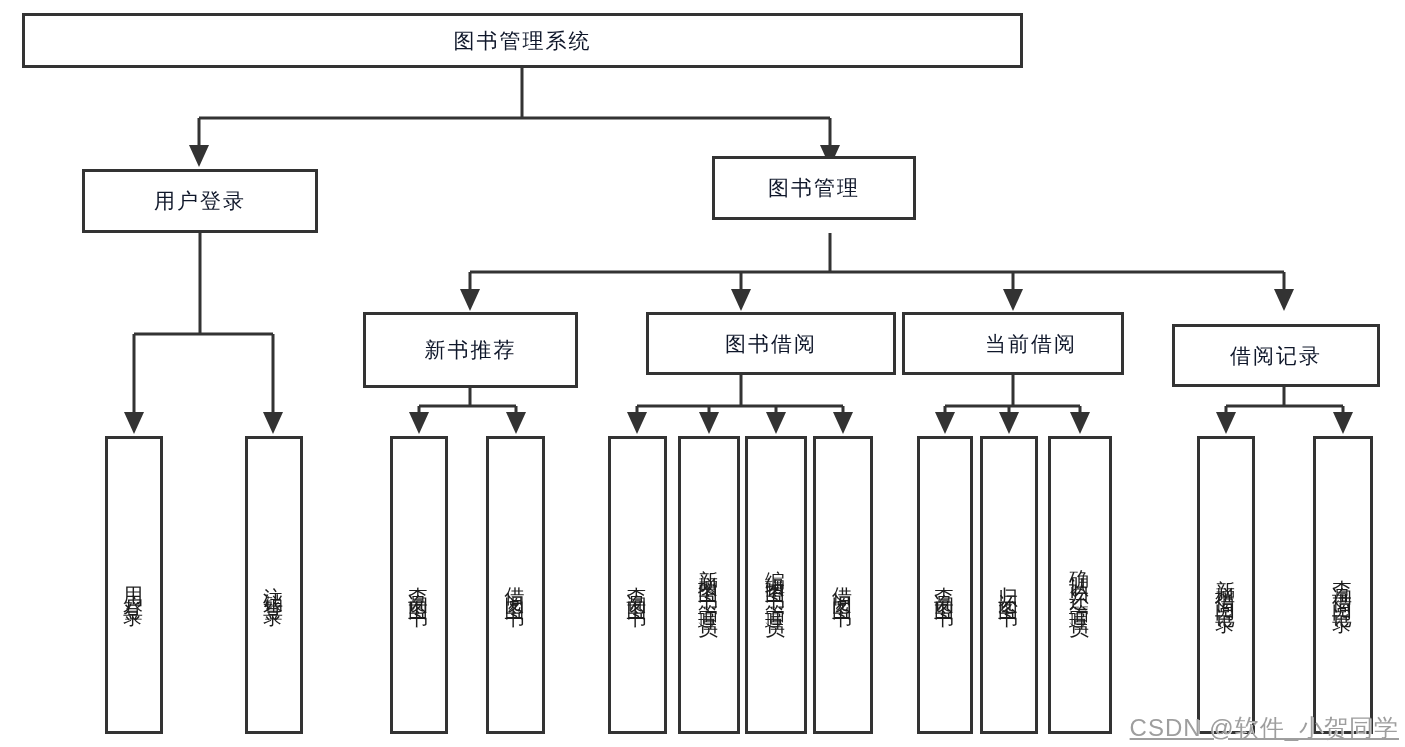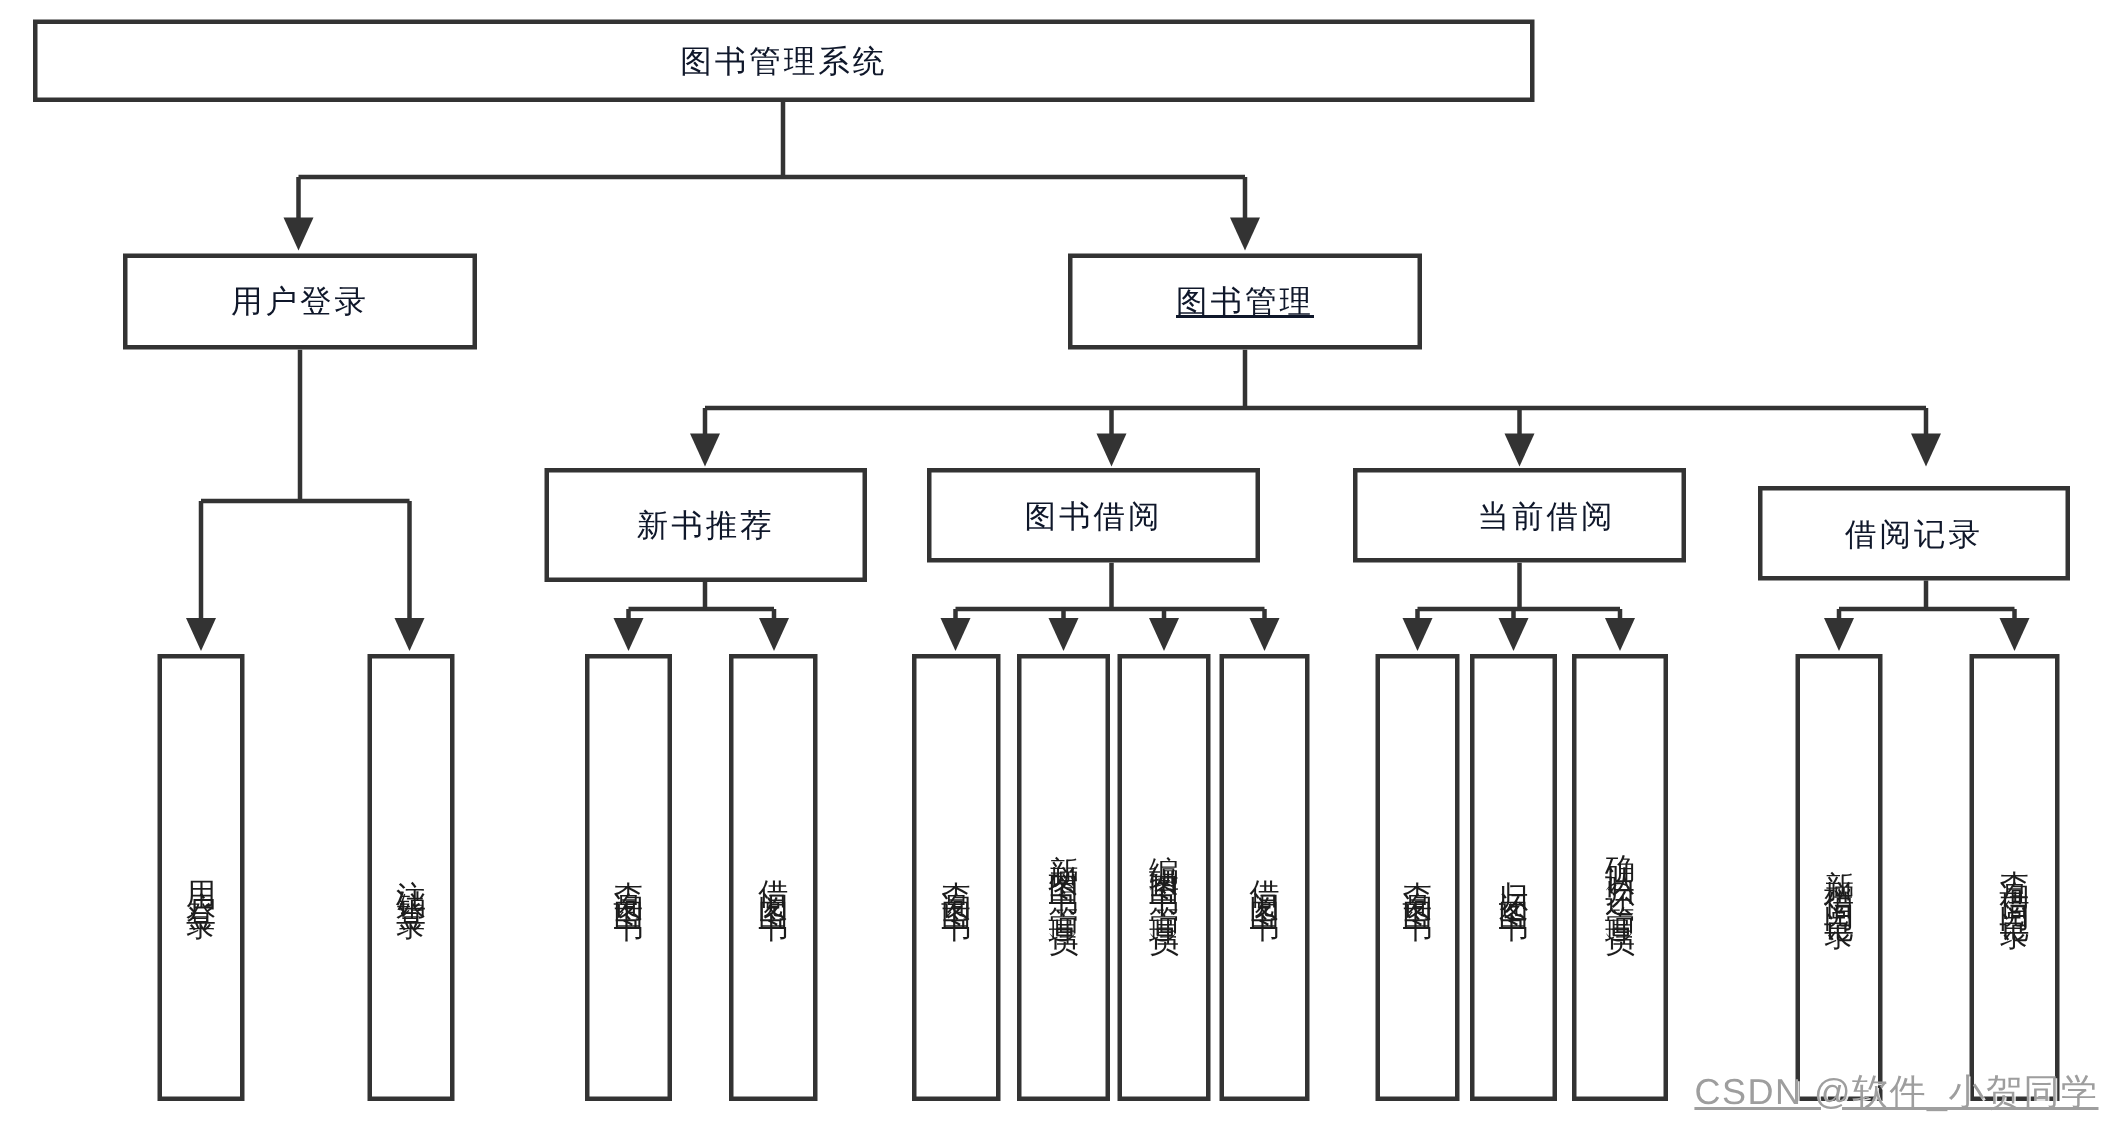--- a/index.html
+++ b/index.html
@@ -92,24 +92,24 @@
       <polygon points="999,412 1019,412 1009,434"></polygon>
       <polygon points="1070,412 1090,412 1080,434"></polygon>
       <polygon points="1216,412 1236,412 1226,434"></polygon>
       <polygon points="1333,412 1353,412 1343,434"></polygon>
     </g>
   </svg>
 
   <div class="hbox" style="left:22px; top:13px; width:1001px; height:55px;">图书管理系统</div>
 
   <div class="hbox" style="left:82px; top:169px; width:236px; height:64px;">用户登录</div>
-  <div class="hbox" style="left:712px; top:169px; width:236px; height:64px;text-decoration:underline;">图书管理</div>
+  <div class="hbox" style="left:712px; top:156px; width:204px; height:64px;">图书管理</div>
 
   <div class="hbox" style="left:363px; top:312px; width:215px; height:76px;font-family:Liberation Mono, monospace;">新书推荐</div>
-  <div class="hbox" style="left:618px; top:312px; width:222px; height:63px;">图书借阅</div>
+  <div class="hbox" style="left:646px; top:312px; width:250px; height:63px;">图书借阅</div>
   <div class="hbox" style="left:902px; top:312px; width:222px; height:63px;padding-left:36px;">当前借阅</div>
   <div class="hbox" style="left:1172px; top:324px; width:208px; height:63px;">借阅记录</div>
 
   <div class="vbox" style="left:105px; width:58px;">用户登录</div>
   <div class="vbox" style="left:245px; width:58px;">注销登录</div>
 
   <div class="vbox" style="left:390px; width:58px;">查询图书</div>
   <div class="vbox" style="left:486px; width:59px;">借阅图书</div>
 
   <div class="vbox" style="left:608px; width:59px;">查询图书</div>

